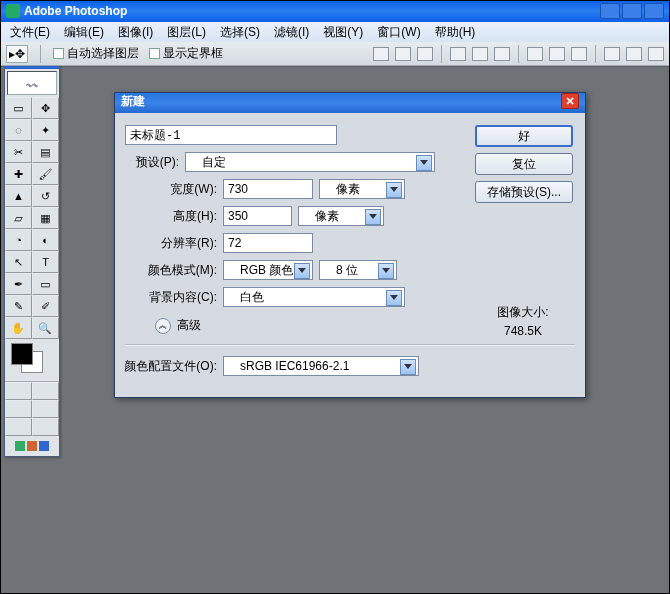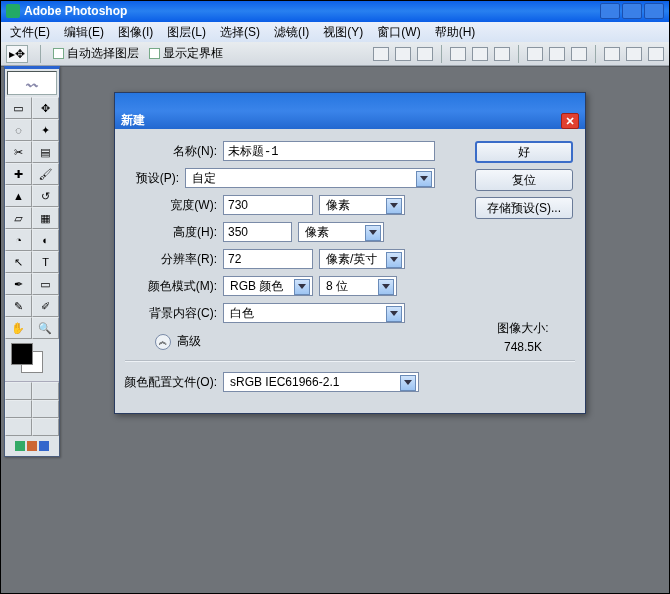--- a/index.html
+++ b/index.html
@@ -35,27 +35,27 @@
 .toolbox .swatches { height: 34px; position: relative; margin: 4px; }
 .toolbox .fg { position: absolute; top: 0; left: 2px; width: 22px; height: 22px; background: #000; border: 1px solid #888; }
 .toolbox .bg { position: absolute; top: 8px; left: 12px; width: 22px; height: 22px; background: #fff; border: 1px solid #888; }
 .toolbox .modes { display: grid; grid-template-columns: 1fr 1fr; border-top: 1px solid #aab; }
 .toolbox .modebtn { height: 18px; border: 1px outset #e8ecef; }
 .toolbox .iwlink { height: 20px; display:flex; align-items:center; justify-content:center; gap:2px; }
 .iwicon { width: 10px; height: 10px; }
 
 
 .dialog { position: absolute; top: 92px; left: 114px; width: 472px; background: #d5dbe1; border: 1px solid #2a3c60; box-shadow: 2px 2px 6px rgba(0,0,0,.4); }
-.dlgtitle { height: 36px; background: linear-gradient(to bottom, #2676e0, #3a84ea, #2268d0); display: flex; align-items: flex-end; padding: 0 6px; color: #fff; font-weight: bold; }
+.dlgtitle { height: 20px; background: linear-gradient(to bottom, #2676e0, #3a84ea, #2268d0); display: flex; align-items: flex-start; padding: 0 6px; color: #fff; font-weight: bold; }
 .dlgtitle .closebtn { margin-left: auto; width: 18px; height: 16px; background: #e04030; border: 1px solid #a02018; border-radius: 2px; color: #fff; display:flex; align-items:center; justify-content:center; font-size: 11px; font-weight: bold; }
 .dlgbody { padding: 12px 10px 14px 10px; position: relative; }
 .row { display: flex; align-items: center; margin-bottom: 7px; }
 .lbl { width: 98px; text-align: right; padding-right: 6px; }
 .txt { height: 20px; border: 1px solid #7a8ba8; background: #fff; padding: 0 4px; }
-.sel { height: 20px; border: 1px solid #7a8ba8; background: #fff; display: flex; align-items: center; padding: 0 6px; position: relative; }
+.sel { height: 20px; border: 1px solid #7a8ba8; background: #fff; display: flex; align-items: center; padding: 0 16px; position: relative; }
 .sel::after { content: ""; position: absolute; right: 2px; top: 2px; width: 14px; height: 14px; background: linear-gradient(#cfe3fb,#9dc4f2); border: 1px solid #6a8bb8; }
 .sel .caret { position: absolute; right: 6px; top: 7px; width: 0; height: 0; border-left: 4px solid transparent; border-right: 4px solid transparent; border-top: 5px solid #334; z-index: 1; }
 .dlgbtns { position: absolute; top: 12px; right: 12px; width: 98px; display: flex; flex-direction: column; gap: 6px; }
 .btn { height: 22px; border: 1px solid #6a7b98; background: linear-gradient(#f4f7fb, #dde5ef); border-radius: 3px; display: flex; align-items: center; justify-content: center; cursor: default; }
 .btn.primary { border: 2px solid #3a6cc8; }
 .btn.disabled { color: #9aa3ad; }
 .imgsize { position: absolute; top: 190px; right: 22px; width: 80px; text-align: center; line-height: 1.6; }
 .advhdr { display: flex; align-items: center; gap: 6px; margin: 10px 0 10px 30px; }
 .advhdr .toggle { width: 16px; height: 16px; border: 1px solid #7a8ba8; background: #eef2f6; border-radius: 8px; display:flex; align-items:center; justify-content:center; font-size:9px; }
 .hr { height: 0; border-top: 1px solid #b5bcc4; border-bottom: 1px solid #eef2f6; margin: 6px 0 10px 0; }
@@ -177,21 +177,20 @@
       <div class="btn">复位</div>
       <div class="btn">存储预设(S)...</div>
     </div>
 
     <div class="imgsize">
       <div>图像大小:</div>
       <div>748.5K</div>
     </div>
 
     <div class="row">
-      <div class="lbl">名称(N):</div>
       <input class="txt" style="width: 212px; font-family: Liberation Mono, monospace;" value="未标题-1">
     </div>
 
     <div class="row" style="margin-left:-38px">
       <div class="lbl">预设(P):</div>
       <div class="sel" style="width:250px">
         <span>自定</span>
           <span class="caret"></span>
       </div>
     </div>
@@ -213,24 +212,20 @@
       <div class="sel" style="width:86px">
         <span>像素</span>
           <span class="caret"></span>
       </div>
     </div>
 
     <div class="row">
       <div class="lbl">分辨率(R):</div>
       <input class="txt" style="width: 90px;" value="72">
       <div style="width:6px"></div>
-      <div class="sel" style="width:86px">
-        <span>像素/英寸</span>
-          <span class="caret"></span>
-      </div>
     </div>
 
     <div class="row">
       <div class="lbl">颜色模式(M):</div>
       <div class="sel" style="width:90px">
         <span>RGB 颜色</span>
           <span class="caret"></span>
       </div>
       <div style="width:6px"></div>
       <div class="sel" style="width:78px">

